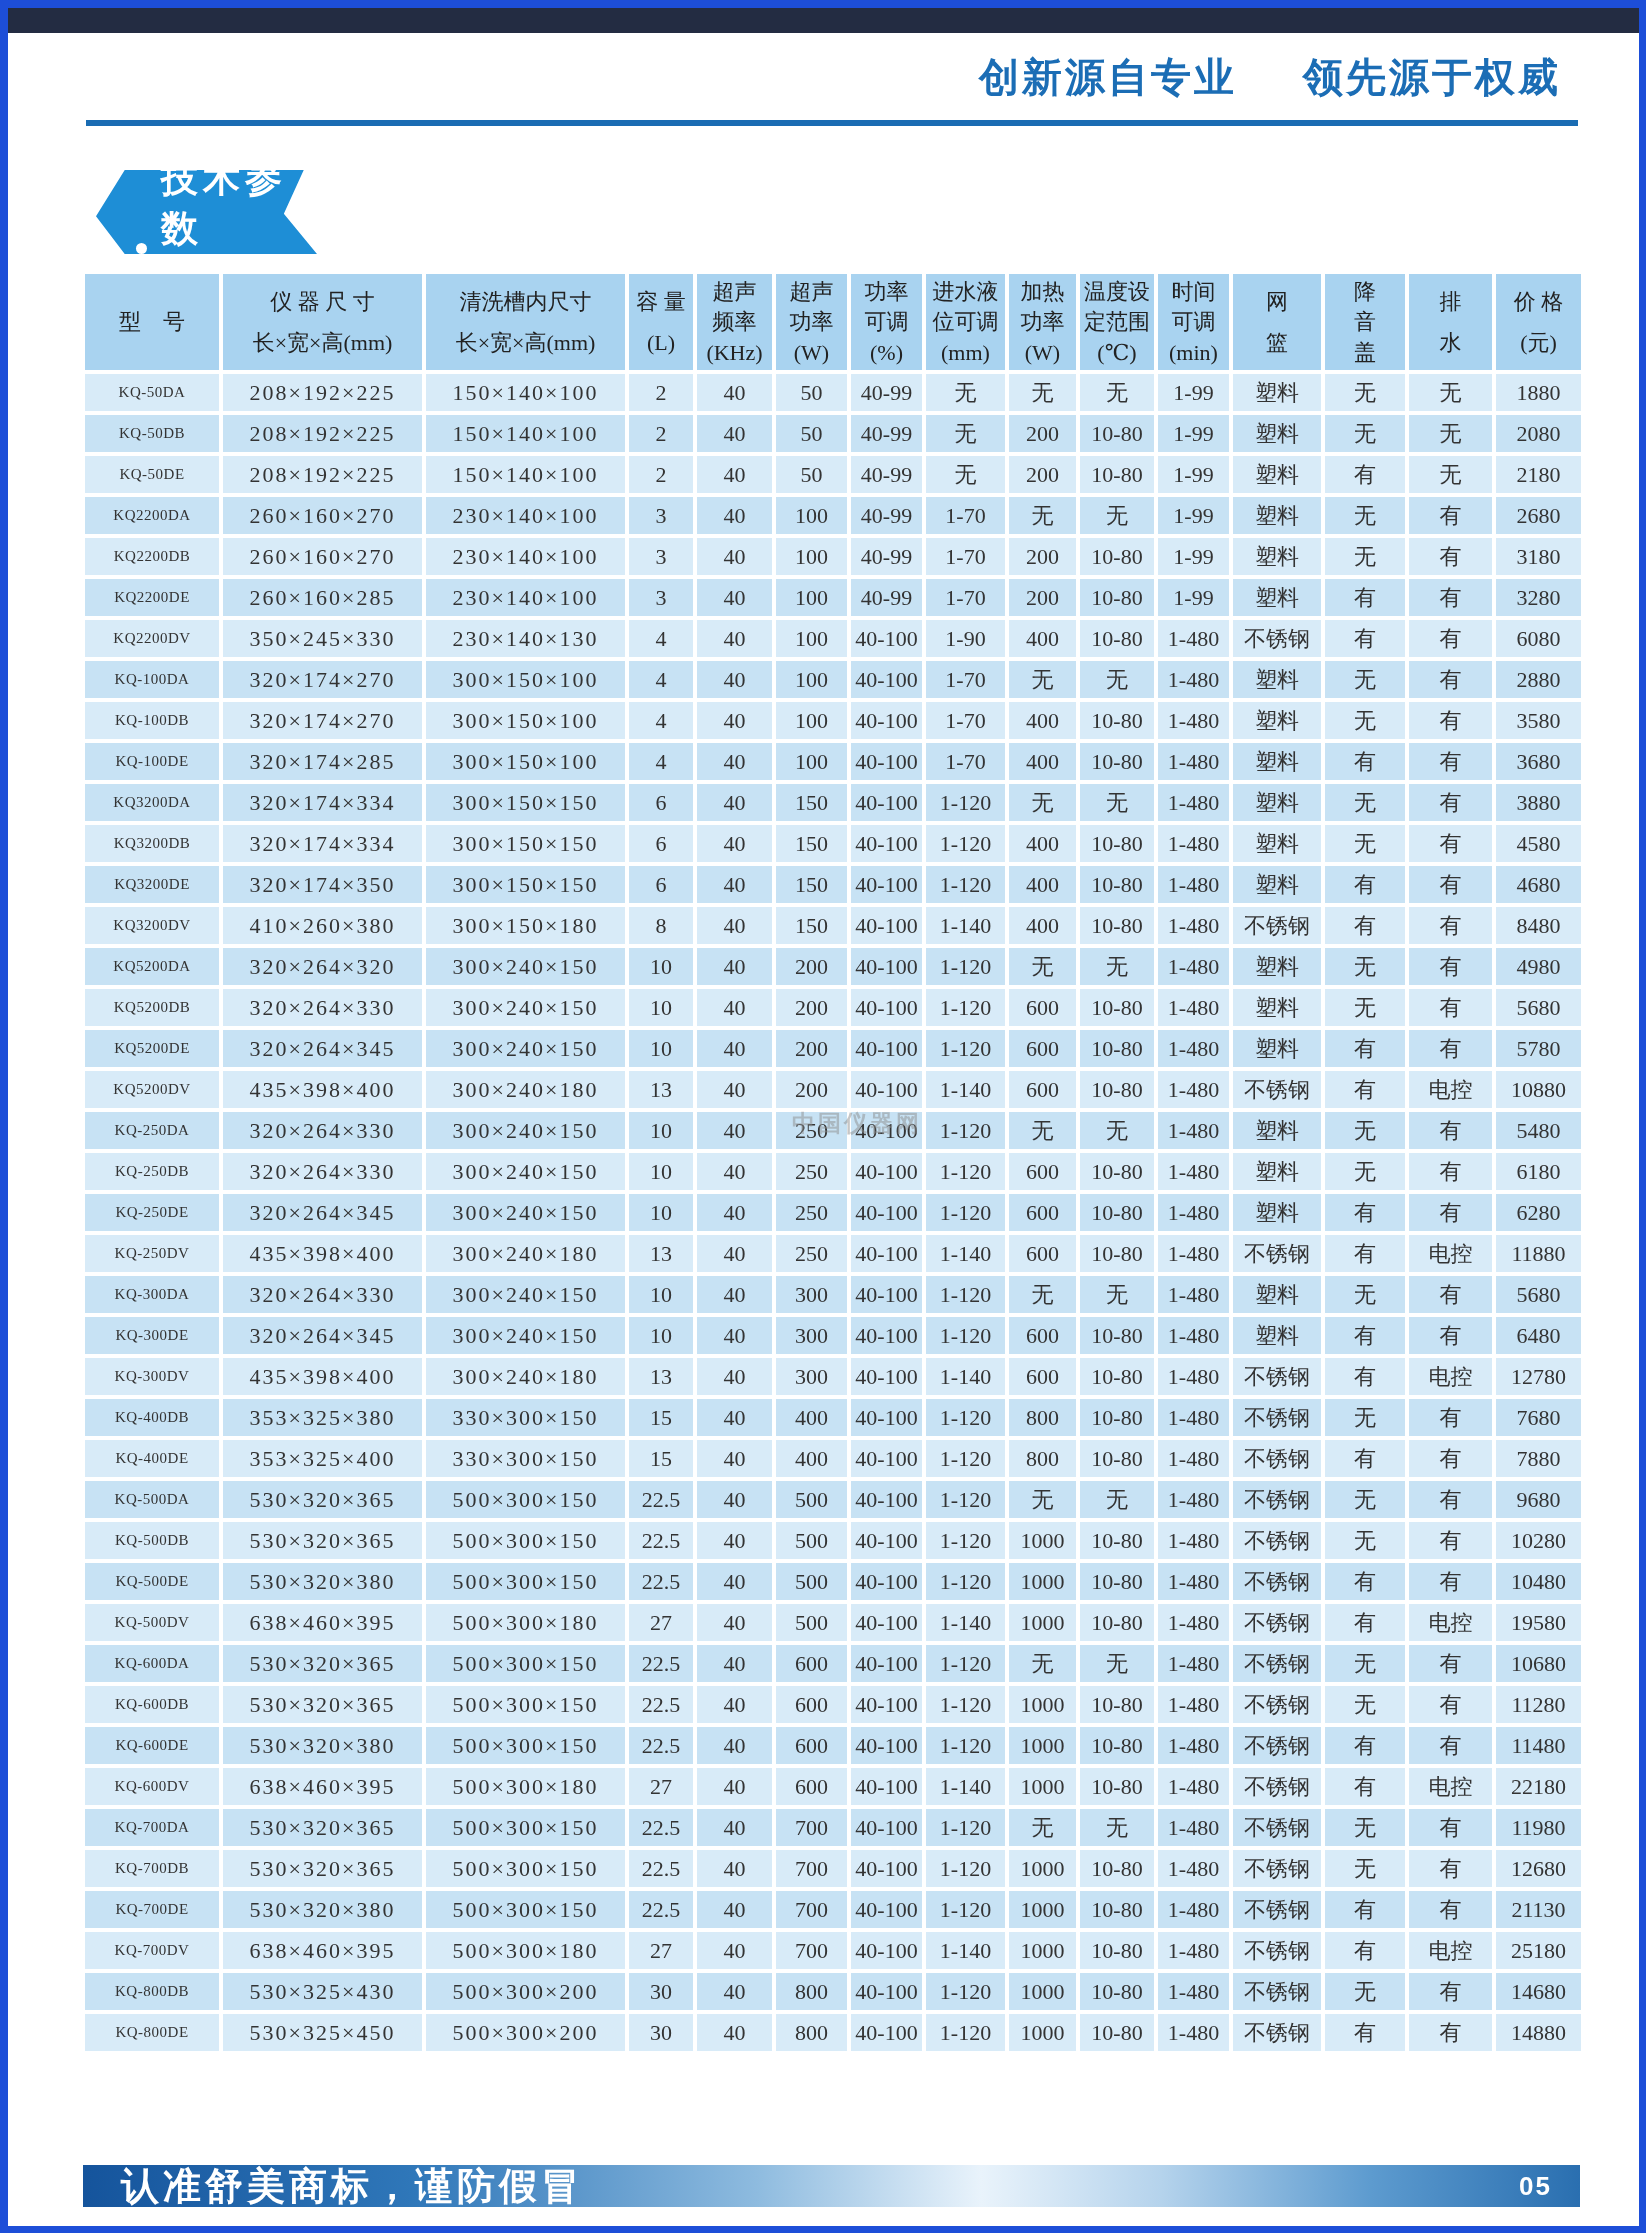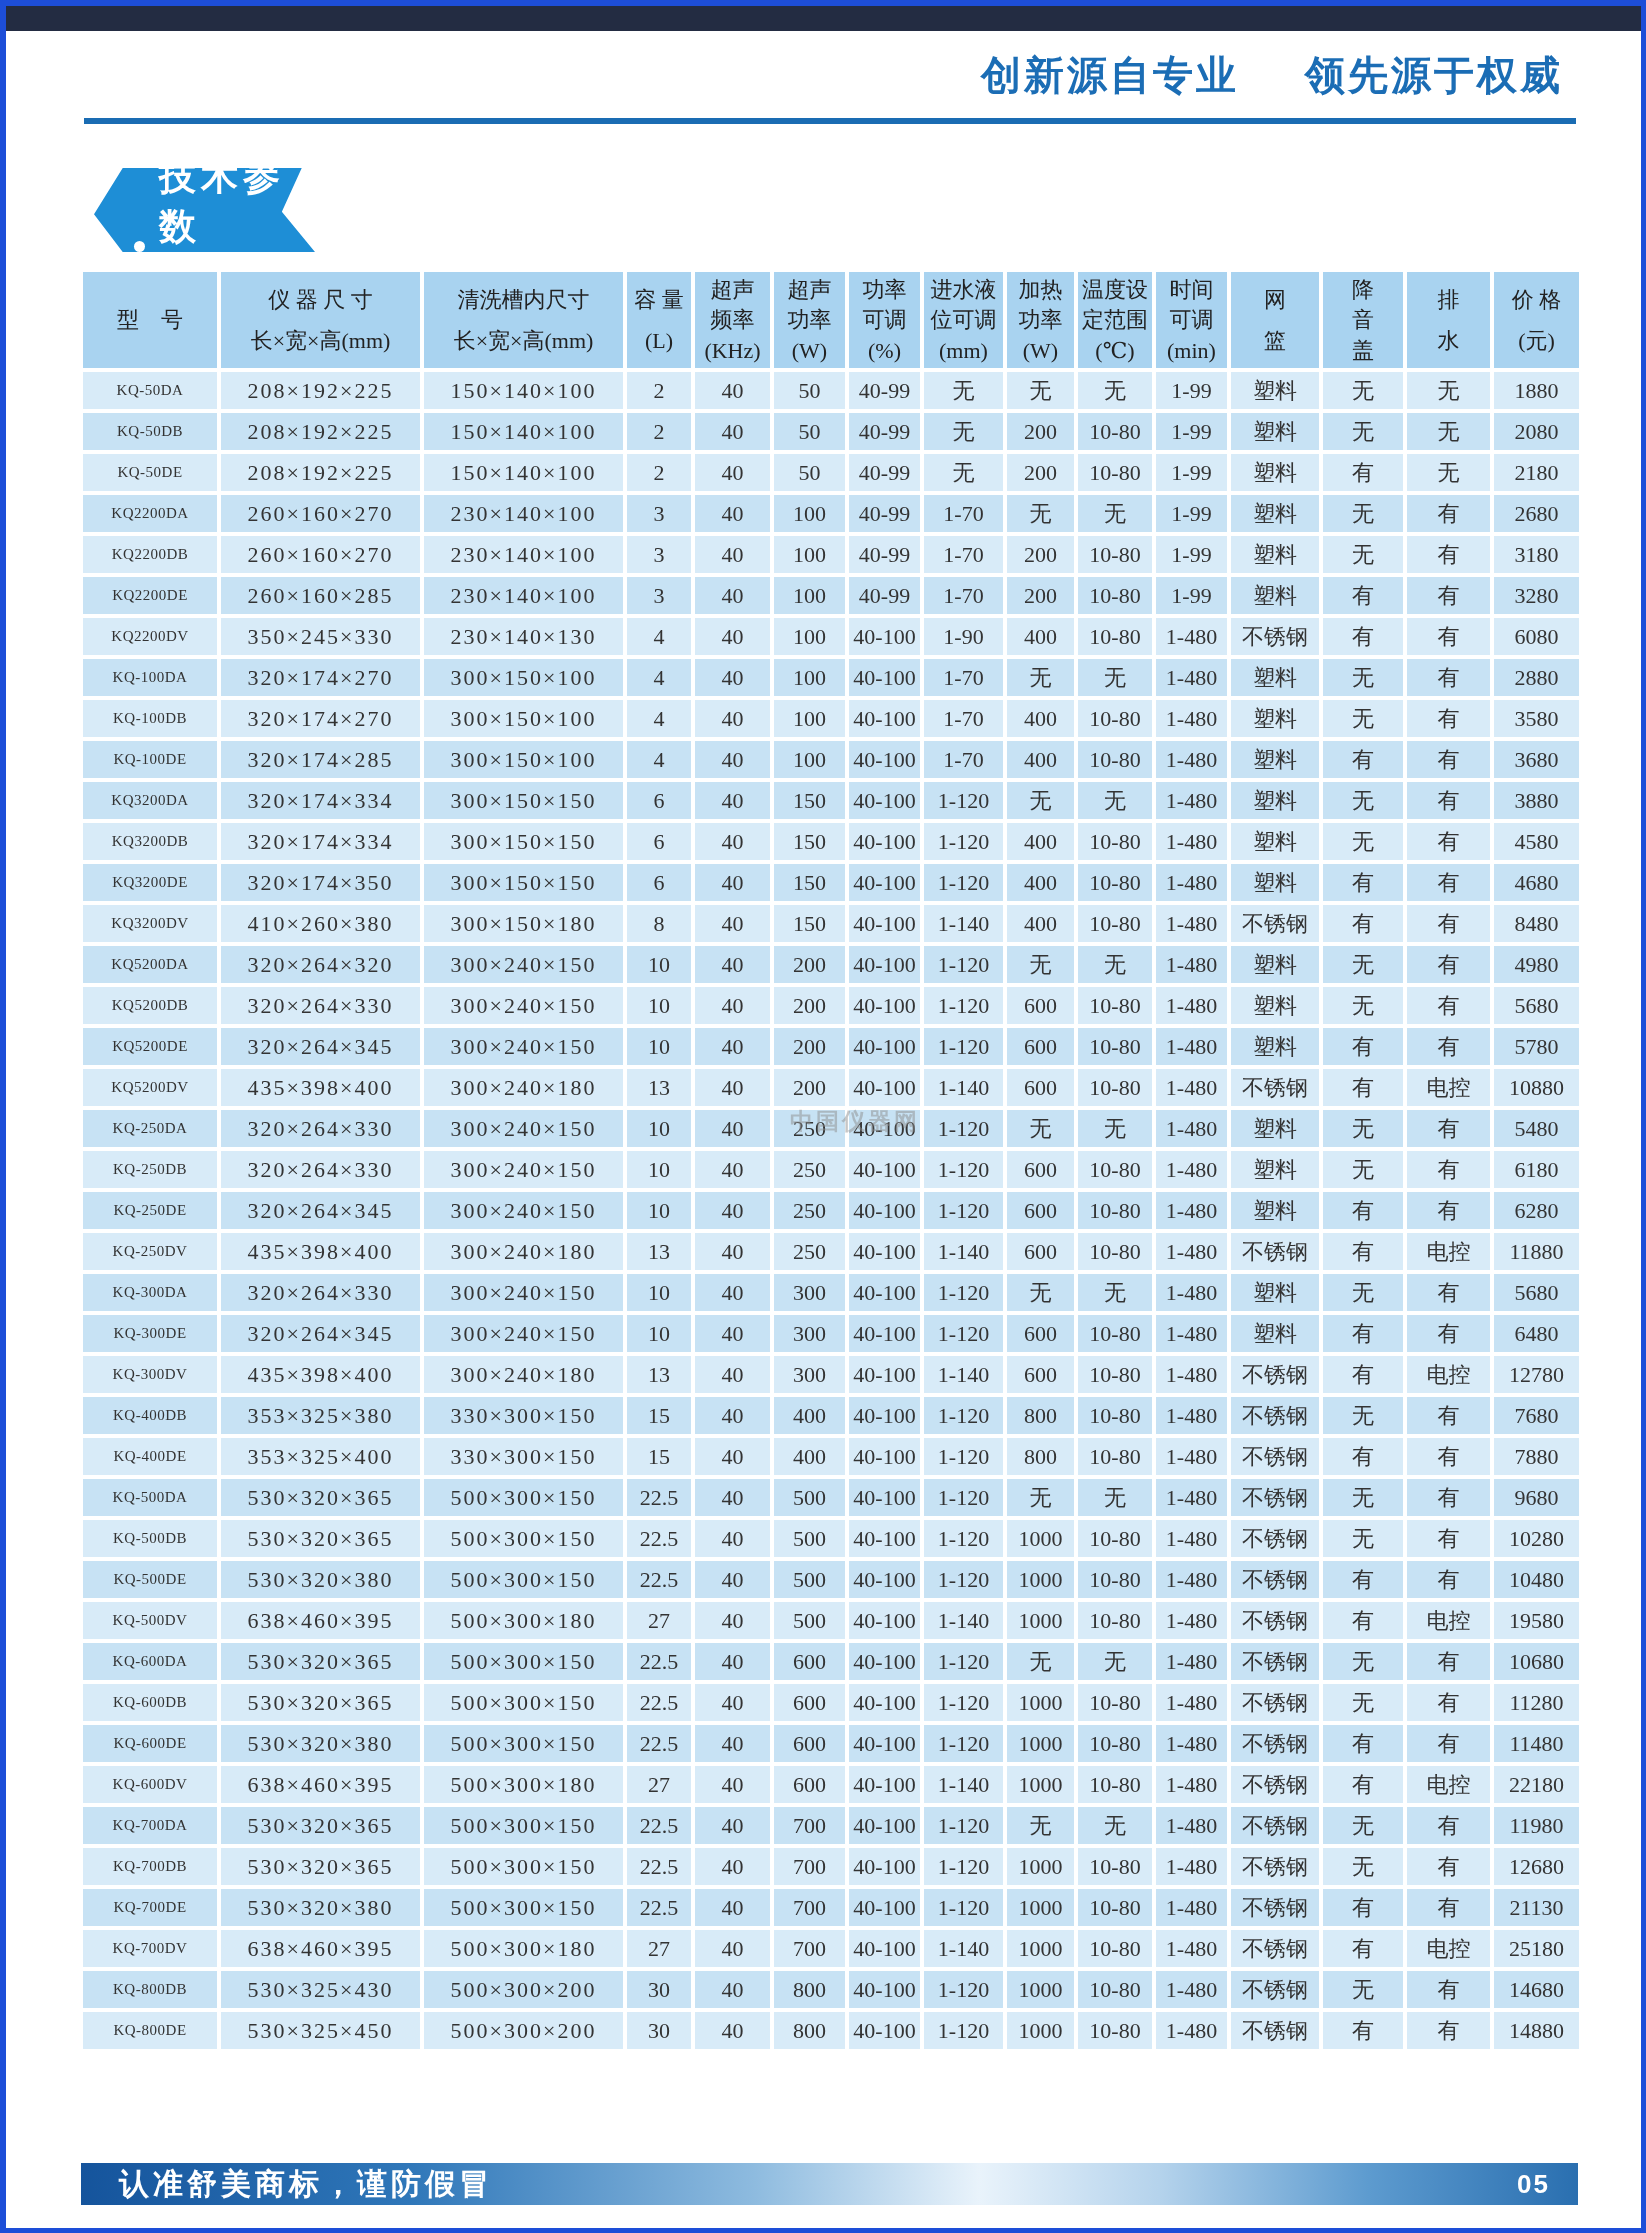--- a/index.html
+++ b/index.html
@@ -1,18 +1,18 @@
 <!DOCTYPE html>
 <html><head>
 <meta charset="utf-8">
 <style>
   html,body{margin:0;padding:0;background:#ffffff;}
   .page{
     position:relative;width:1647px;height:2234px;background:#ffffff;
-    box-sizing:border-box;border:6px solid #1d4ed8;overflow:hidden;
+    box-sizing:border-box;border:8px solid #1d4ed8;overflow:hidden;
     font-family:"Liberation Sans","DejaVu Sans",sans-serif;
   }
   .top-bar{position:absolute;left:0;top:0;width:100%;height:25px;background:#232c42;}
   .slogan{
     position:absolute;top:42px;right:78px;color:#1b6db5;font-weight:bold;
     font-size:40px;letter-spacing:3px;white-space:nowrap;
   }
   .slogan .gap{display:inline-block;width:66px;}
   .header-rule{position:absolute;left:78px;top:112px;width:1492px;height:6px;background:#1a6cb3;}
   .badge{
@@ -41,21 +41,21 @@
   }
   table.spec tr.odd td{background:#d8ebf8;}
   table.spec tr.even td{background:#c7e2f4;}
   table.spec td.dim{letter-spacing:2px;}
   table.spec td.model{font-size:15px;letter-spacing:0.5px;}
   .footer-bar{
     position:absolute;left:75px;top:2157px;width:1497px;height:42px;
     background:linear-gradient(90deg,#15549c 0%,#2f77b9 22%,#8ebbdf 45%,#e9f3fb 60%,#b5d3ec 72%,#5d9bcf 86%,#2a6fb0 100%);
     display:flex;align-items:center;justify-content:space-between;color:#ffffff;
   }
-  .footer-bar .notice{font-size:30px;font-weight:bold;letter-spacing:4px;margin-left:38px;}
+  .footer-bar .notice{font-size:38px;font-weight:bold;letter-spacing:4px;margin-left:38px;}
   .footer-bar .pageno{font-size:26px;font-weight:bold;margin-right:28px;letter-spacing:2px;}
 </style>
 </head>
 <body>
 
 <div class="page">
 
   <div class="top-bar"></div>
 
   <div class="slogan">

